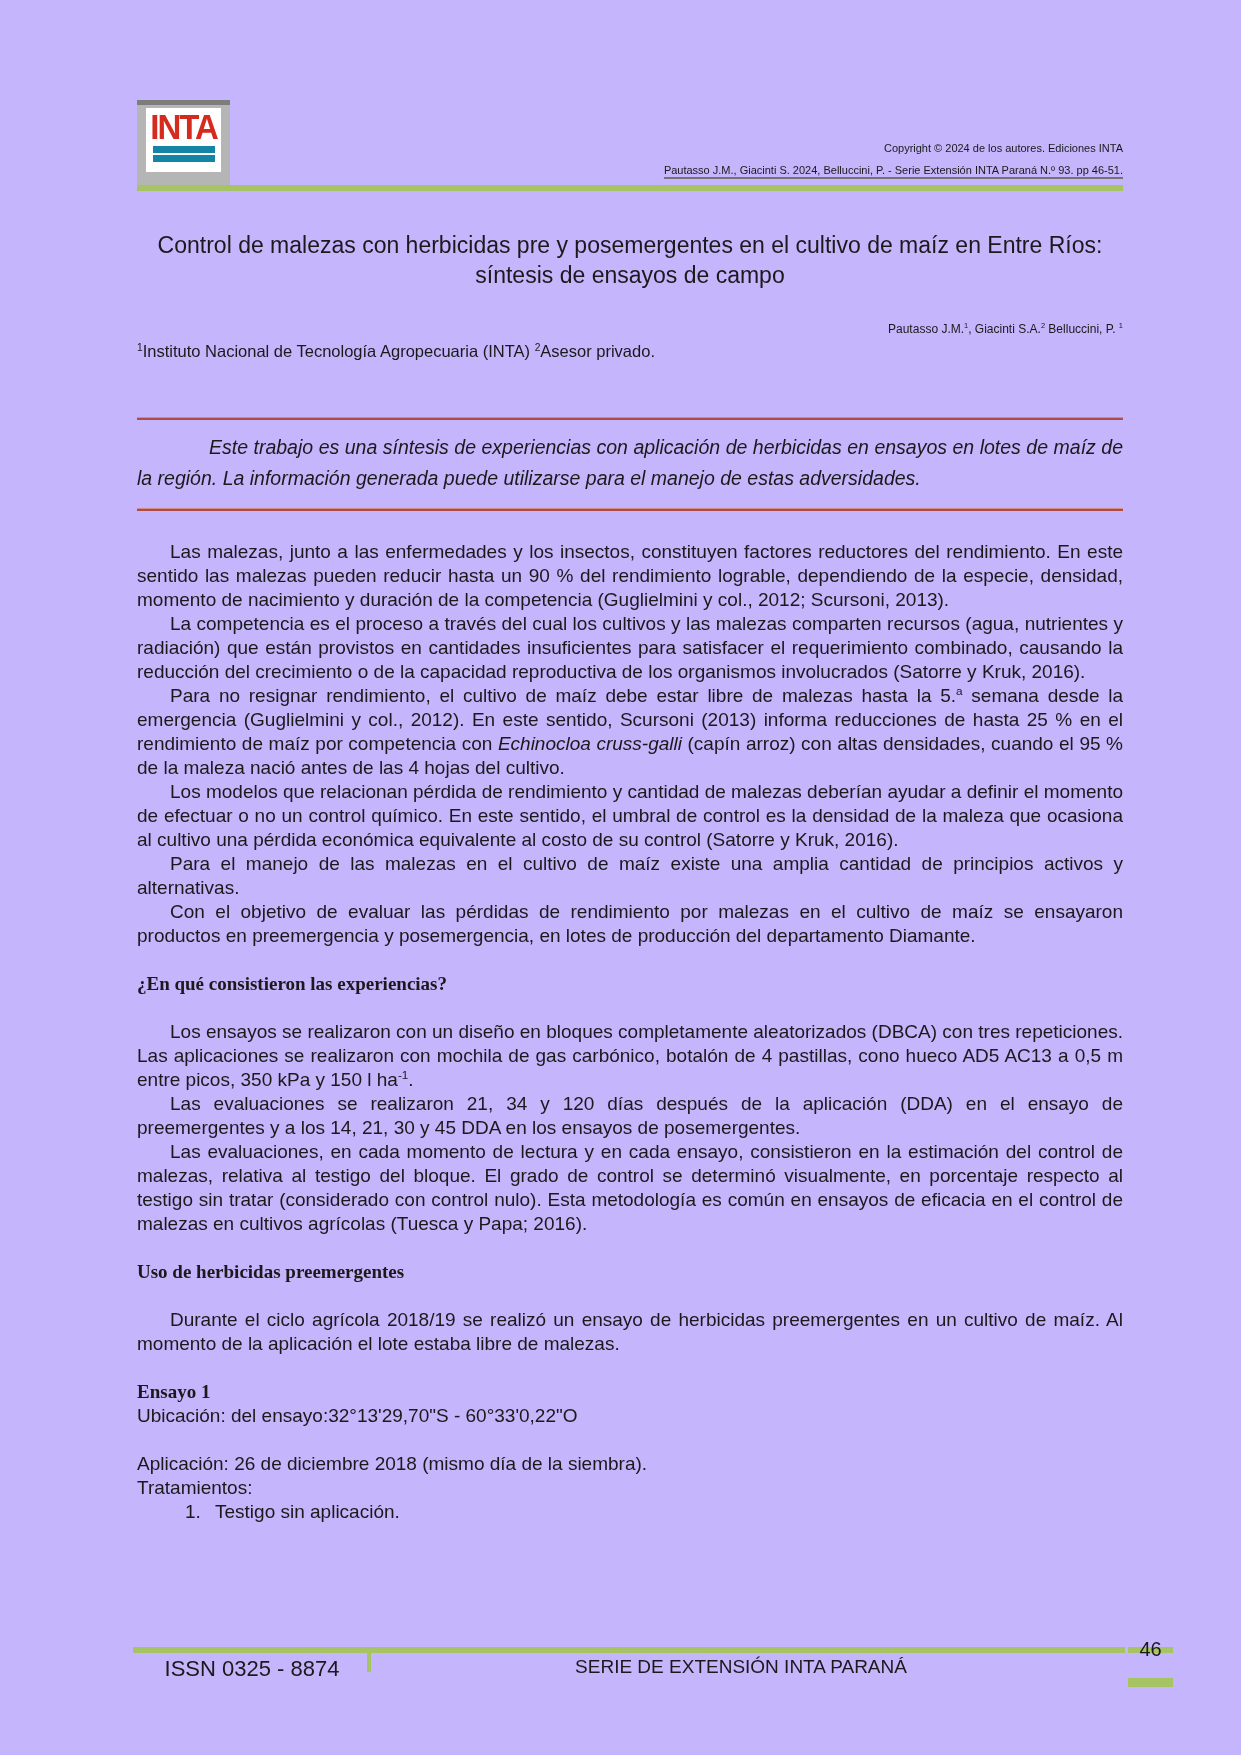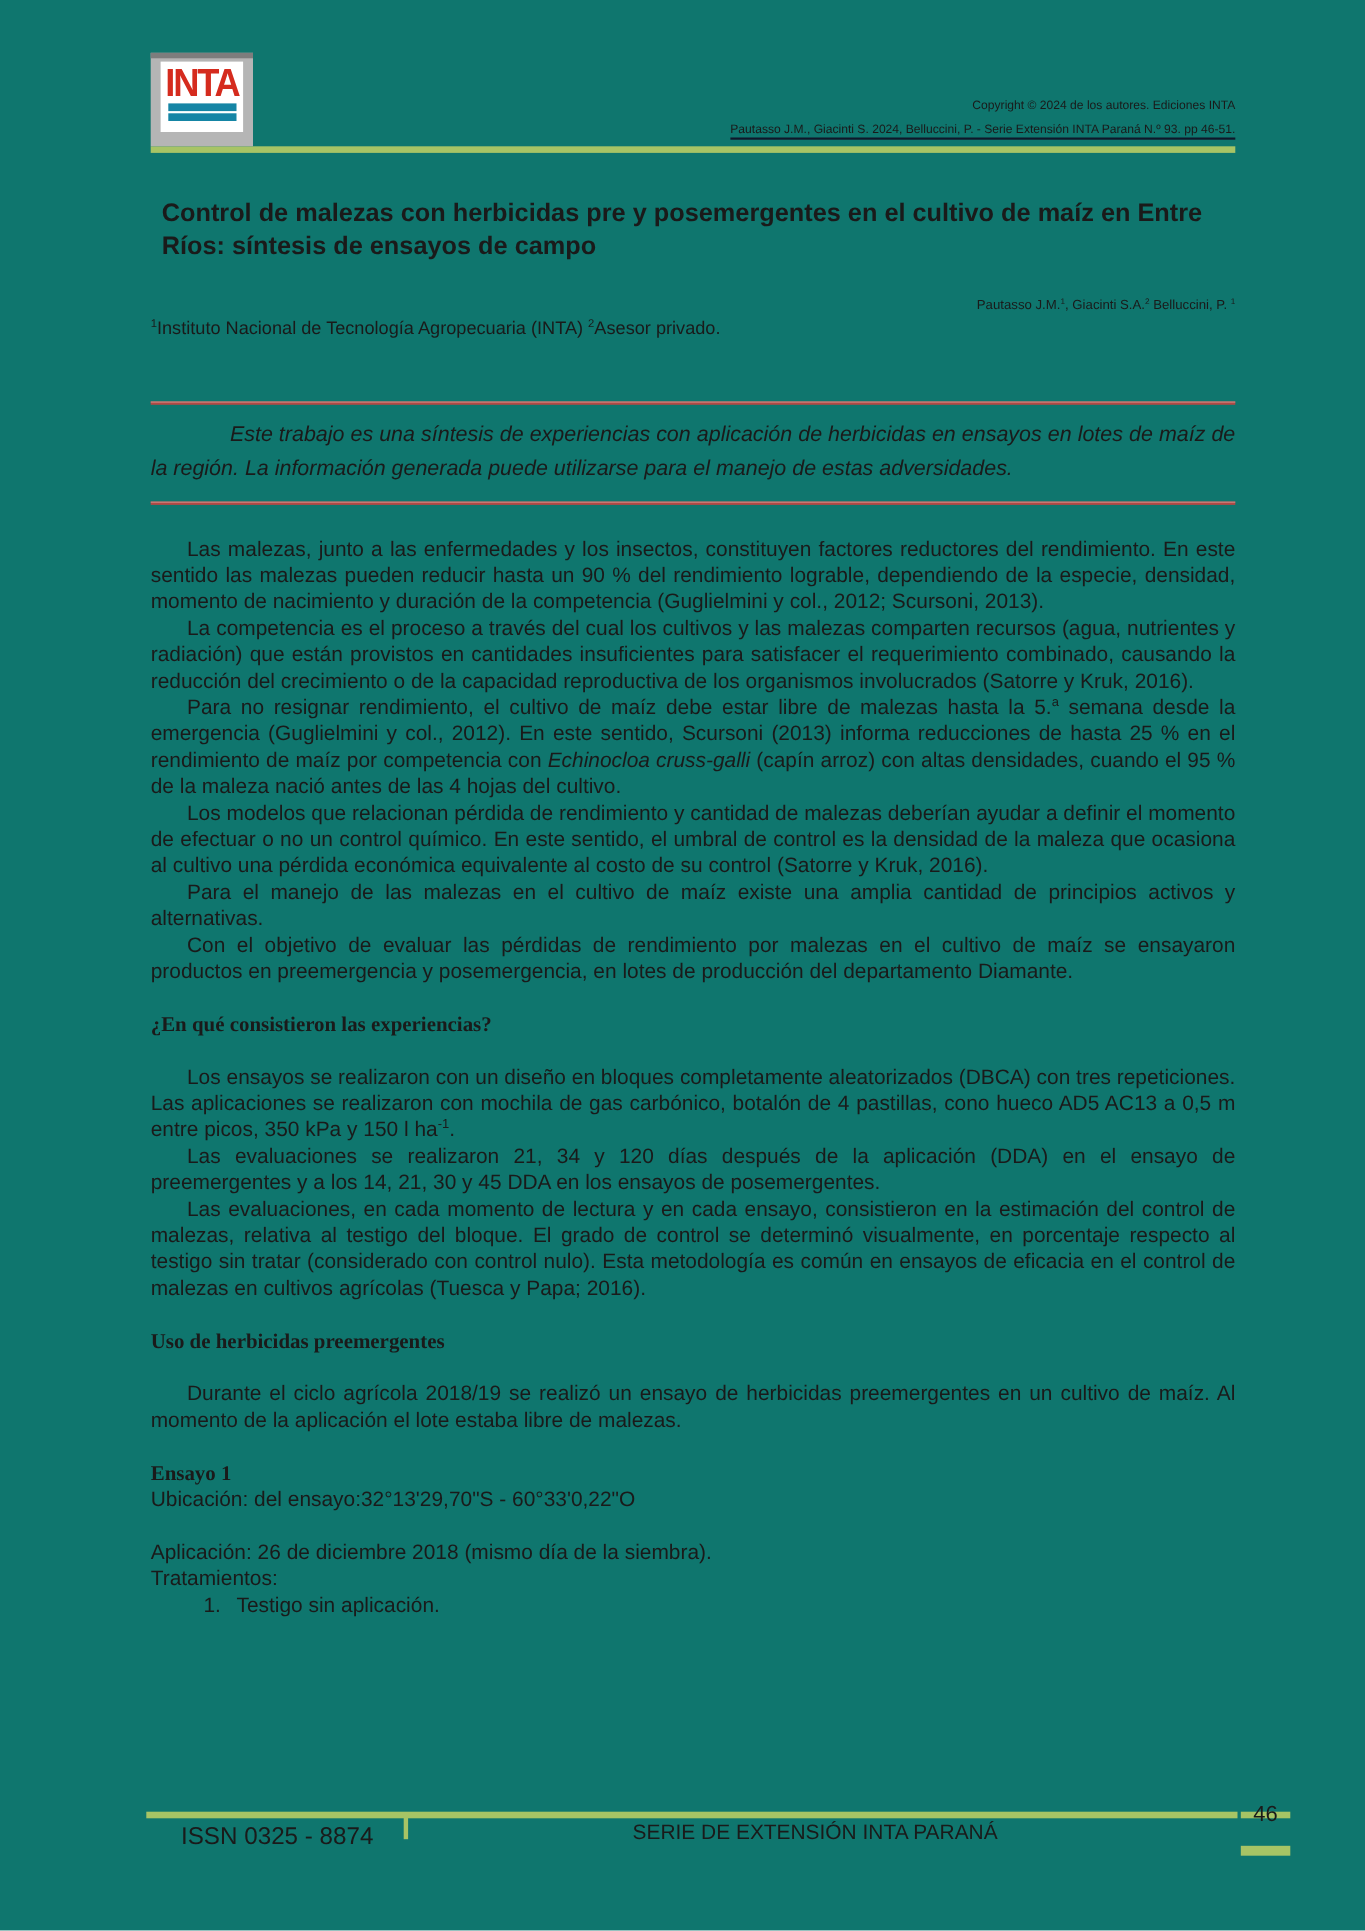--- a/index.html
+++ b/index.html
@@ -11,22 +11,22 @@
     --logo-gray-dark:#7d7d7d;
     --text:#1a1a1a;
   }
   *{margin:0;padding:0;box-sizing:border-box;}
   html,body{background:#ffffff;}
   body{font-family:"Liberation Sans","DejaVu Sans",sans-serif;color:var(--text);}
   .page{
     position:relative;
     width:1241px;height:1755px;
     margin:0 auto;
-    background:#0f766e;
-    padding:48px 118px 0 137px;
+    background:#c4b5fd;
+    padding:100px 118px 0 137px;
     overflow:hidden;
   }
   
   .header{display:flex;height:85px;}
   .logo{
     position:relative;width:93px;height:85px;flex:0 0 auto;
     background:var(--logo-gray);
   }
   .logo-top{position:absolute;top:0;left:0;right:0;height:5px;background:var(--logo-gray-dark);}
   .logo-inner{
@@ -37,26 +37,26 @@
     font-weight:bold;color:var(--logo-red);
     font-size:33px;line-height:36px;letter-spacing:-2px;
     transform:scaleY(1.08);transform-origin:top center;
   }
   .logo-bar{width:62px;height:7px;background:var(--logo-teal);margin:2px auto 0 auto;}
   .header-right{
     flex:1 1 auto;display:flex;flex-direction:column;justify-content:flex-end;
     text-align:right;padding-bottom:4px;
     font-size:11px;line-height:22px;
   }
-  .citation-text{border-bottom:2px solid #0f172a;padding-bottom:1px;}
+  .citation-text{border-bottom:2px solid #737373;padding-bottom:1px;}
   .green-rule{height:6px;background:var(--accent-green);}
   
   .title{
     margin-top:39px;padding:0 10px;
-    font-size:23px;line-height:30px;font-weight:bold;text-align:left;
+    font-size:23px;line-height:30px;font-weight:normal;text-align:center;
   }
   .authors{margin-top:28px;text-align:right;font-size:12px;line-height:22px;}
   .affiliation{text-align:left;font-size:16.5px;line-height:22px;}
   sup{font-size:62%;line-height:0;}
   
   .red-rule{height:3px;background:var(--rule-red);border-top:1px solid #cf8d89;}
   .red-rule.first{margin-top:55px;}
   .abstract{
     margin:12px 0 14px 0;
     font-style:italic;font-size:19.5px;line-height:31px;

